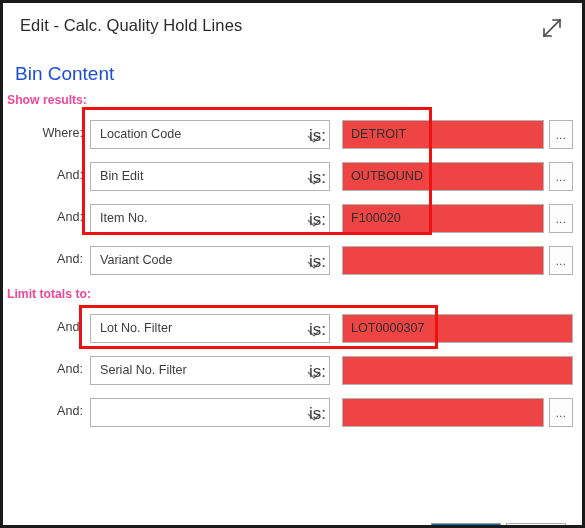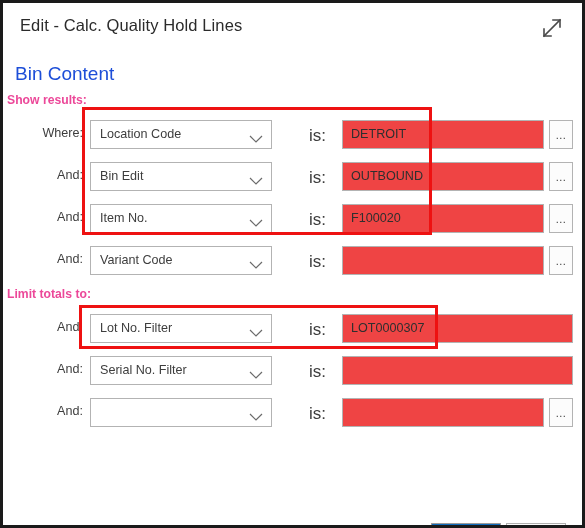--- a/index.html
+++ b/index.html
@@ -75,21 +75,21 @@
     width: 55px;
     top: 6px;
     text-align: right;
     font-size: 12.6px;
     color: #3d3d3d;
     white-space: nowrap;
   }
   .field-select {
     position: absolute;
     left: 87px; top: 0;
-    width: 182px; height: 29px;
+    width: 240px; height: 29px;
     border: 1px solid #b3b3b3;
     background: #ffffff;
     cursor: pointer;
   }
   .field-select .sel-text {
     position: absolute;
     left: 9px; top: 6px;
     font-size: 12.6px;
     color: #3d3d3d;
     white-space: nowrap;

